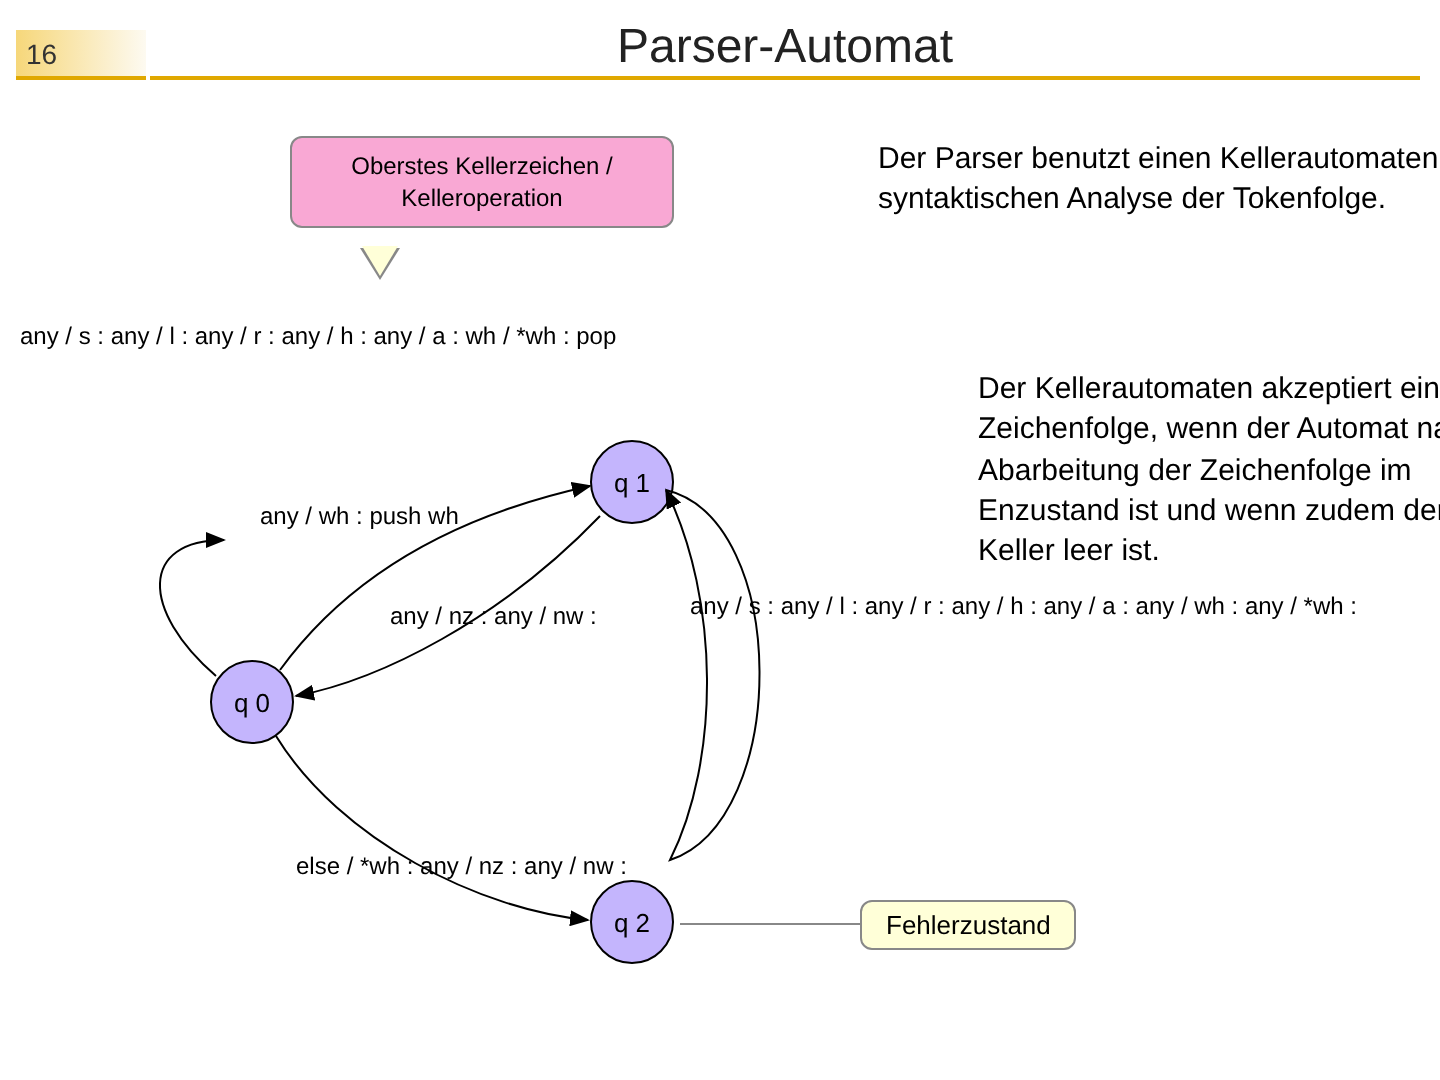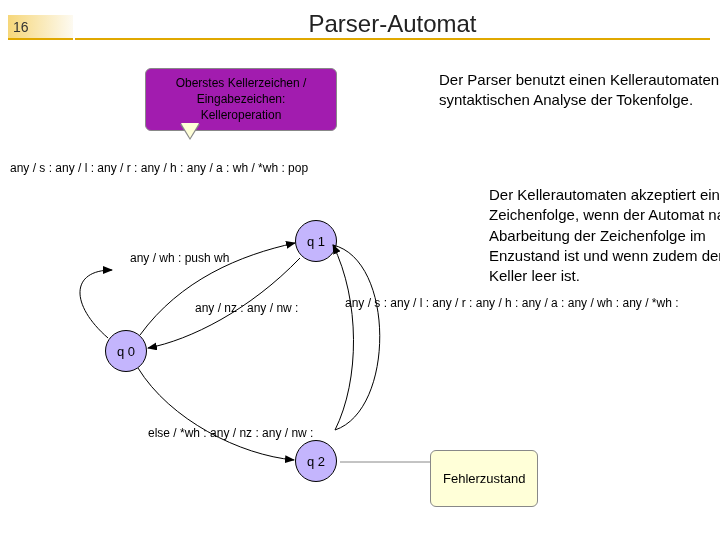--- a/index.html
+++ b/index.html
@@ -36,21 +36,21 @@
   font-size: 24px;
   font-family: Liberation Sans, sans-serif;
   color: #222;
 }
 .legend-box {
   position: absolute;
   top: 68px;
   left: 145px;
   width: 170px;
   padding: 6px 10px;
-  background: #a21caf;
+  background: #f9a8d4;
   border: 1px solid #888;
   border-radius: 6px;
   font-size: 12px;
   text-align: center;
   line-height: 1.35;
 }
 .legend-tail {
   position: absolute;
   top: 124px;
   left: 180px;
@@ -100,21 +100,21 @@
 }
 #lab-q0-self { top: 160px; left: 10px; width:110px; }
 #lab-q0-q1  { top: 250px; left: 130px; text-align:left; }
 #lab-q1-q0  { top: 300px; left: 195px; text-align:left; }
 #lab-q1-self{ top: 295px; left: 345px; text-align:right; width:90px; }
 #lab-q0-q2  { top: 425px; left: 148px; text-align:left; }
 
 .error-box {
   position: absolute;
   top: 450px; left: 430px;
-  padding: 20px 12px;
+  padding: 4px 12px;
   background: #ffffd8;
   border: 1px solid #888;
   border-radius: 6px;
   font-size: 13px;
 }
 
 svg.arrows {
   position: absolute;
   top: 0; left: 0;
   width: 720px; height: 540px;
@@ -124,21 +124,20 @@
 </head>
 <body>
 
 <div class="slide-num-bar">
   <span>16</span>
 </div>
 <div class="title-bar">Parser-Automat</div>
 
 <div class="legend-box">
   <div>Oberstes Kellerzeichen /</div>
-  <div>Eingabezeichen:</div>
   <div>Kelleroperation</div>
 </div>
 <div class="legend-tail"></div>
 
 <div id="para1" class="side-text">Der Parser benutzt einen Kellerautomaten zur syntaktischen Analyse der Tokenfolge.</div>
 <div id="para2" class="side-text">Der Kellerautomaten akzeptiert eine Zeichenfolge, wenn der Automat nach Abarbeitung der Zeichenfolge im Enzustand ist und wenn zudem der Keller leer ist.</div>
 
 <div id="q0" class="state">
     <span>q 0</span>
   </div>

